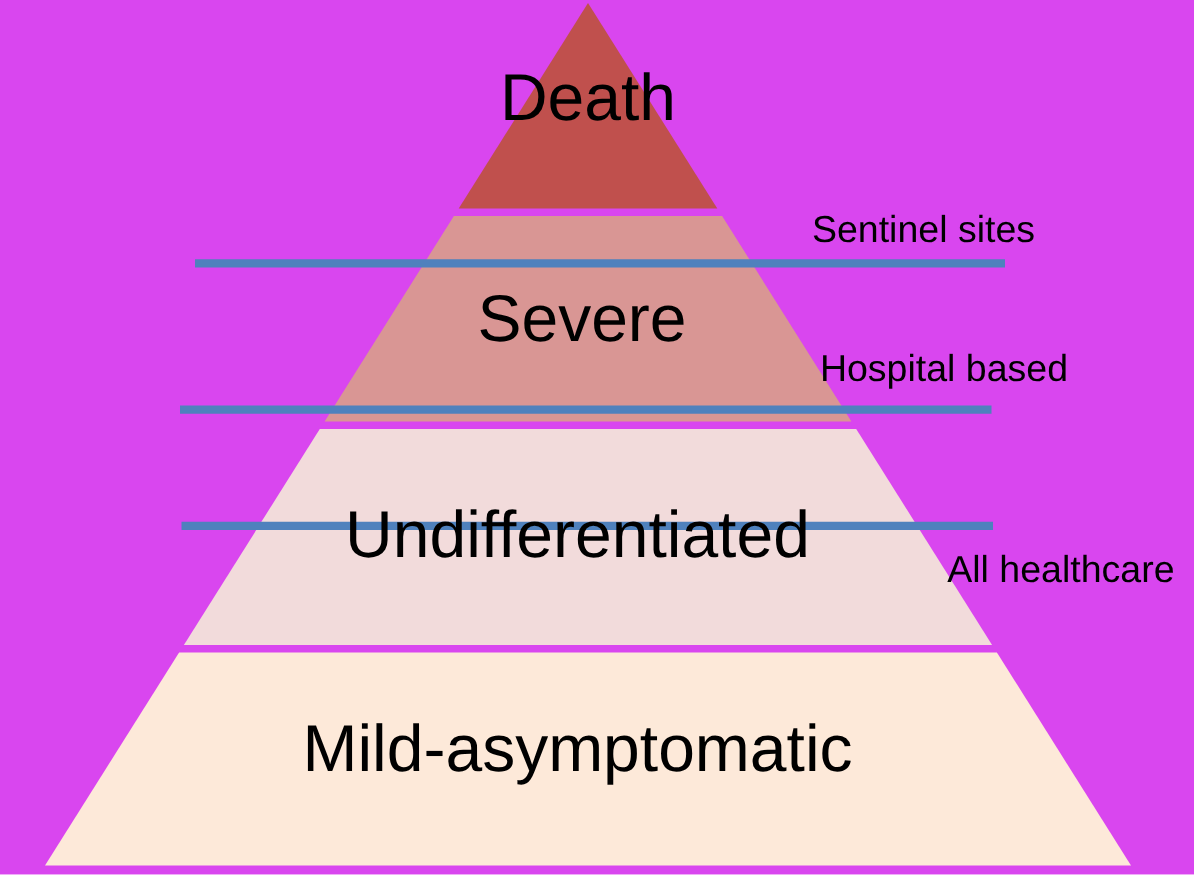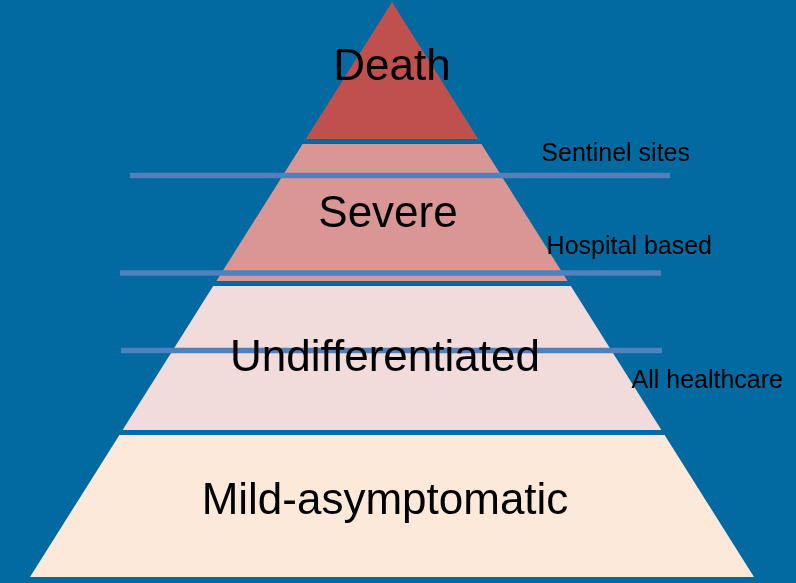--- a/index.html
+++ b/index.html
@@ -5,21 +5,21 @@
   html, body {
     margin: 0;
     padding: 0;
     background: #ffffff;
     font-family: "Liberation Sans", sans-serif;
   }
   .stage {
     position: relative;
     width: 796px;
     height: 583px;
-    background: #0369a1;
+    background: #d946ef;
     overflow: hidden;
     text-align: center;
   }
   .stage svg {
     position: absolute;
     inset: 0;
     display: block;
   }
   .level-label {
     font-family: "Liberation Sans", sans-serif;

